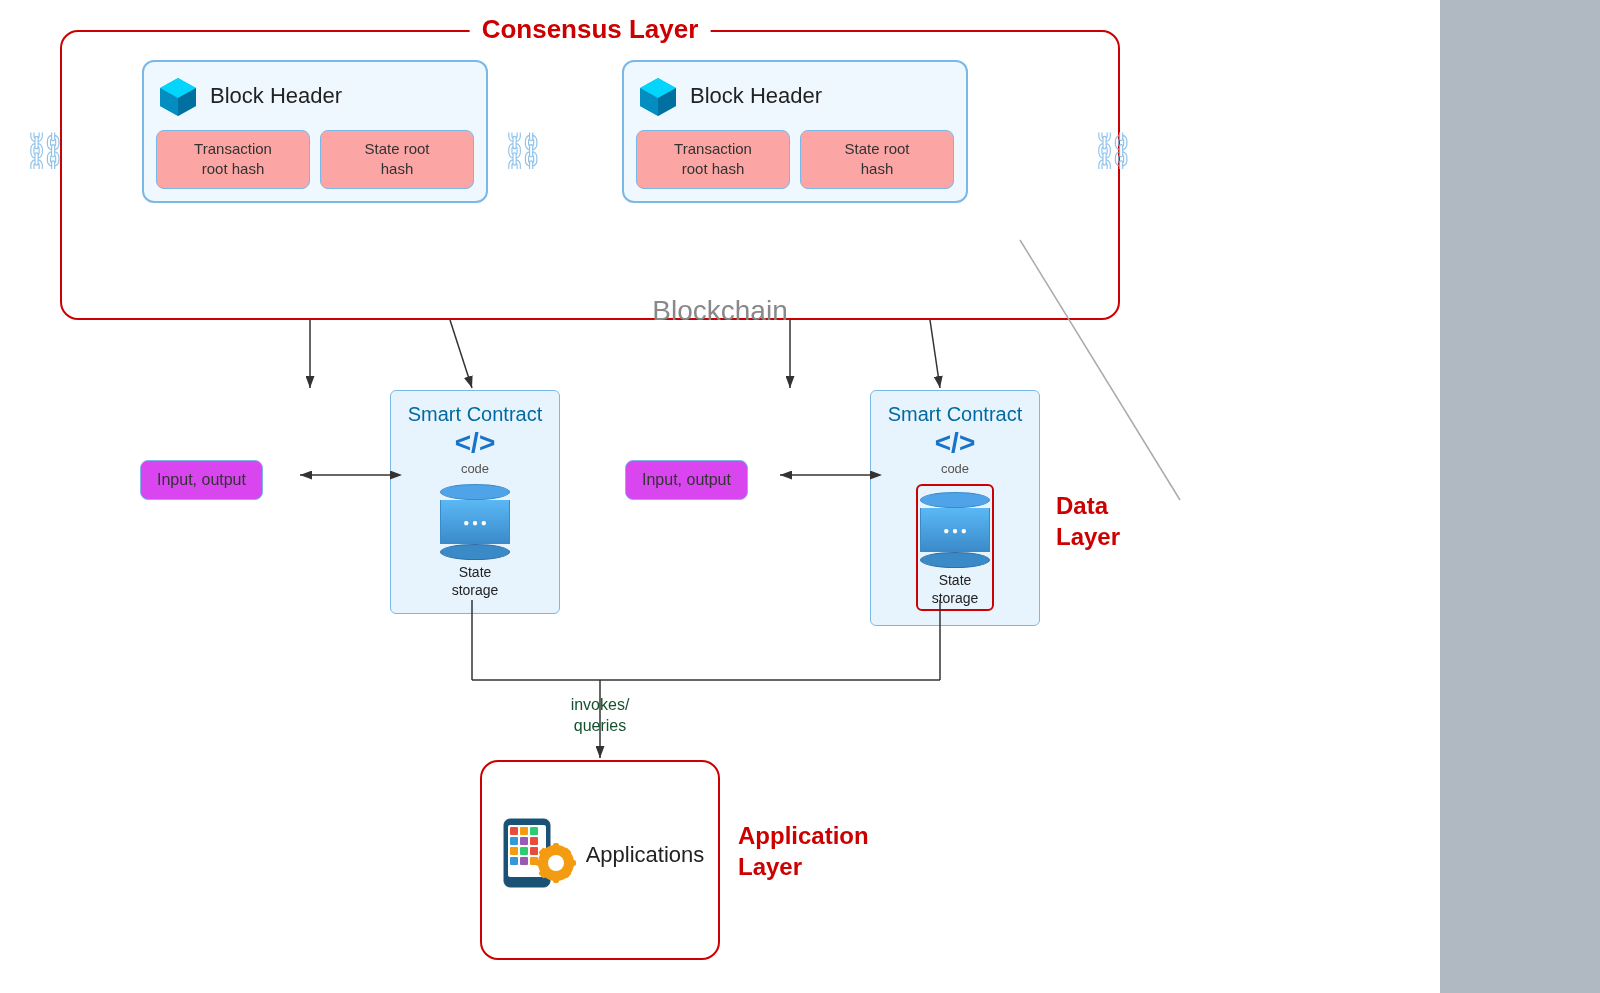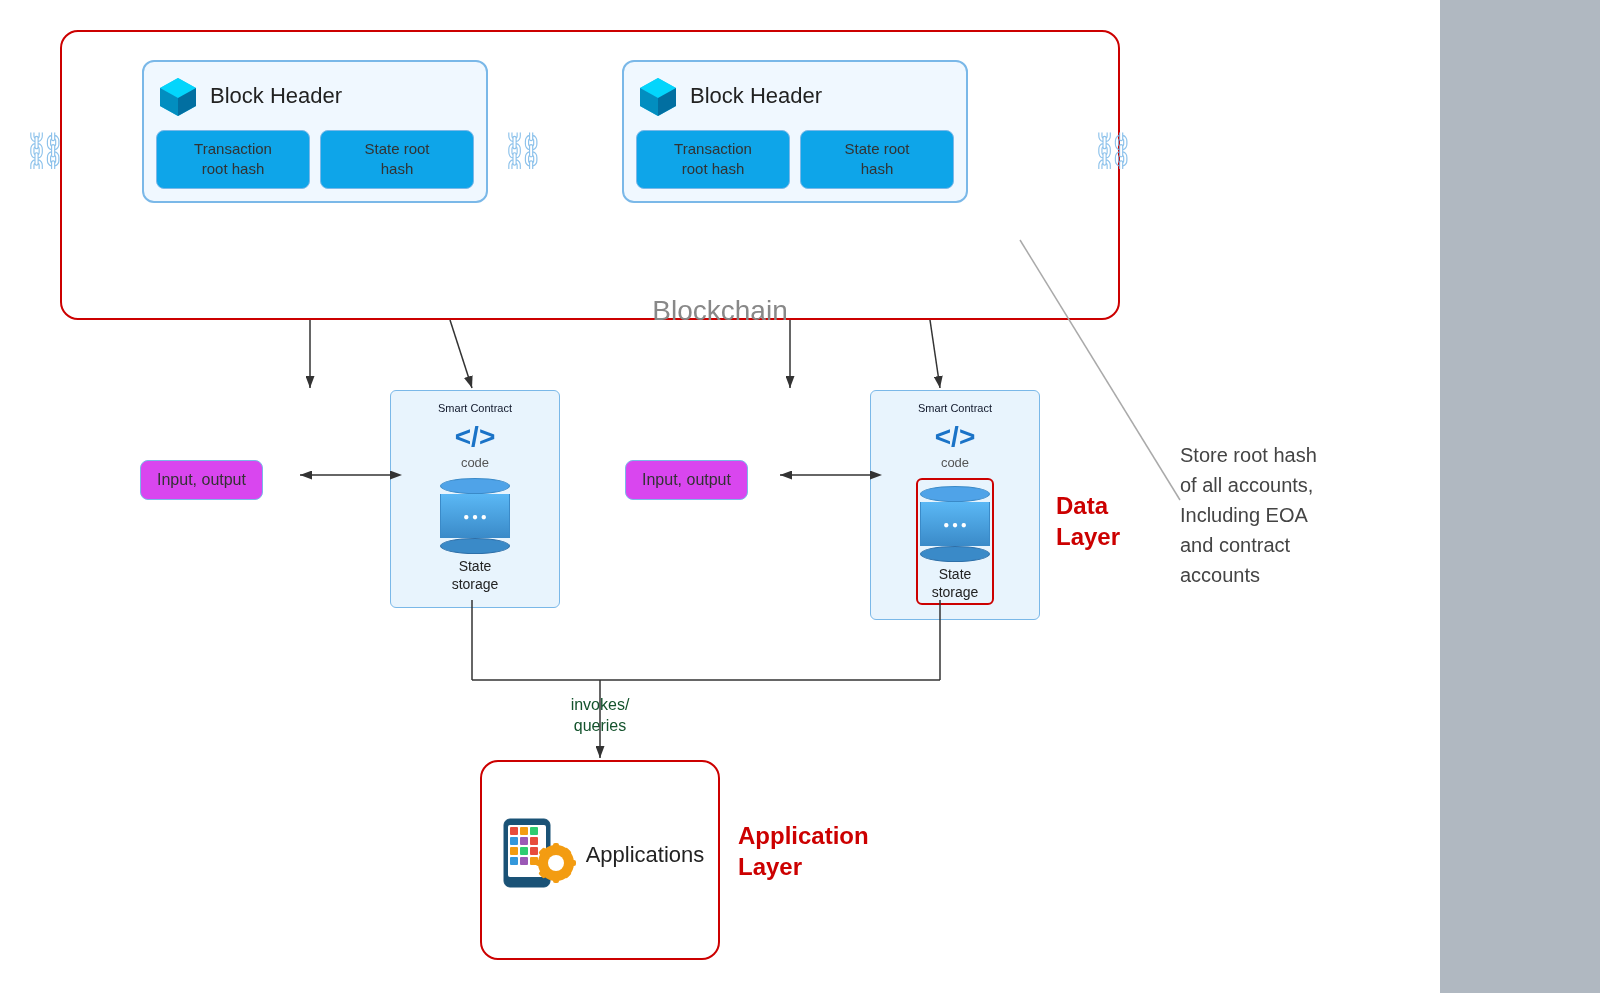--- a/index.html
+++ b/index.html
@@ -87,21 +87,21 @@
 
     .hash-boxes {
       display: flex;
       gap: 10px;
       margin-top: 4px;
     }
     .hash-box {
       flex: 1;
       border: 1.5px solid #7ab8e8;
       border-radius: 8px;
-      background: #0ea5e9;
+      background: #fca5a5;
       padding: 8px 10px;
       font-size: 15px;
       color: #333;
       text-align: center;
       line-height: 1.35;
     }
 
     
     .blockchain-label {
       position: absolute;
@@ -143,23 +143,22 @@
       border: 1.5px solid #7ab8e8;
       border-radius: 6px;
       padding: 10px 14px 14px 14px;
       text-align: center;
       width: 170px;
     }
     .smart-contract-box.left { left: 390px; top: 390px; }
     .smart-contract-box.right { left: 870px; top: 390px; }
 
     .smart-contract-label {
-      font-size: 11px;
-      color: #0f172a;
-      margin-bottom: 6px;
+      font-size: 20px;
+      color: #0369a1;
       line-height: 1.3;
     }
     .code-icon {
       font-size: 28px;
       color: #1a73c7;
       font-weight: bold;
       margin-bottom: 2px;
     }
     .code-label {
       font-size: 13px;
@@ -299,20 +298,21 @@
       width: 120px;
       line-height: 1.3;
     }
   </style>
 </head>
 <body>
 
 <div class="main">
 
   <div class="consensus-layer">
+    <span class="consensus-label">Consensus Layer</span>
 
     <div class="block-container left">
       <div class="block-header-row">
 
         <svg class="cube-icon" viewBox="0 0 44 44">
           <polygon points="22,4 40,14 40,32 22,42 4,32 4,14" fill="#00b8e6" opacity="0.9"></polygon>
           <polygon points="22,4 40,14 22,24 4,14" fill="#00d8ff" opacity="0.85"></polygon>
           <polygon points="4,14 22,24 22,42 4,32" fill="#0088bb" opacity="0.9"></polygon>
           <polygon points="40,14 22,24 22,42 40,32" fill="#006699" opacity="0.9"></polygon>
         </svg>
@@ -375,23 +375,20 @@
           <span class="db-dots">● ● ●</span>
         </div>
         <div class="db-bottom"></div>
         <div class="db-label">State<br>storage</div>
       </div>
     </div>
   </div>
 
   <div class="data-layer-label">Data<br>Layer</div>
 
-  <div class="store-root-text">
-    Store root hash<br>of all accounts,<br>Including EOA<br>and contract<br>accounts
-  </div>
 
   <div class="invokes-label">invokes/<br>queries</div>
 
   <div class="app-box">
 
     <svg width="90" height="80" viewBox="0 0 90 80">
 
       <rect x="8" y="4" width="46" height="68" rx="6" ry="6" fill="#1a5276" stroke="#1a5276" stroke-width="1"></rect>
       <rect x="12" y="10" width="38" height="52" rx="2" ry="2" fill="#fff"></rect>
 

